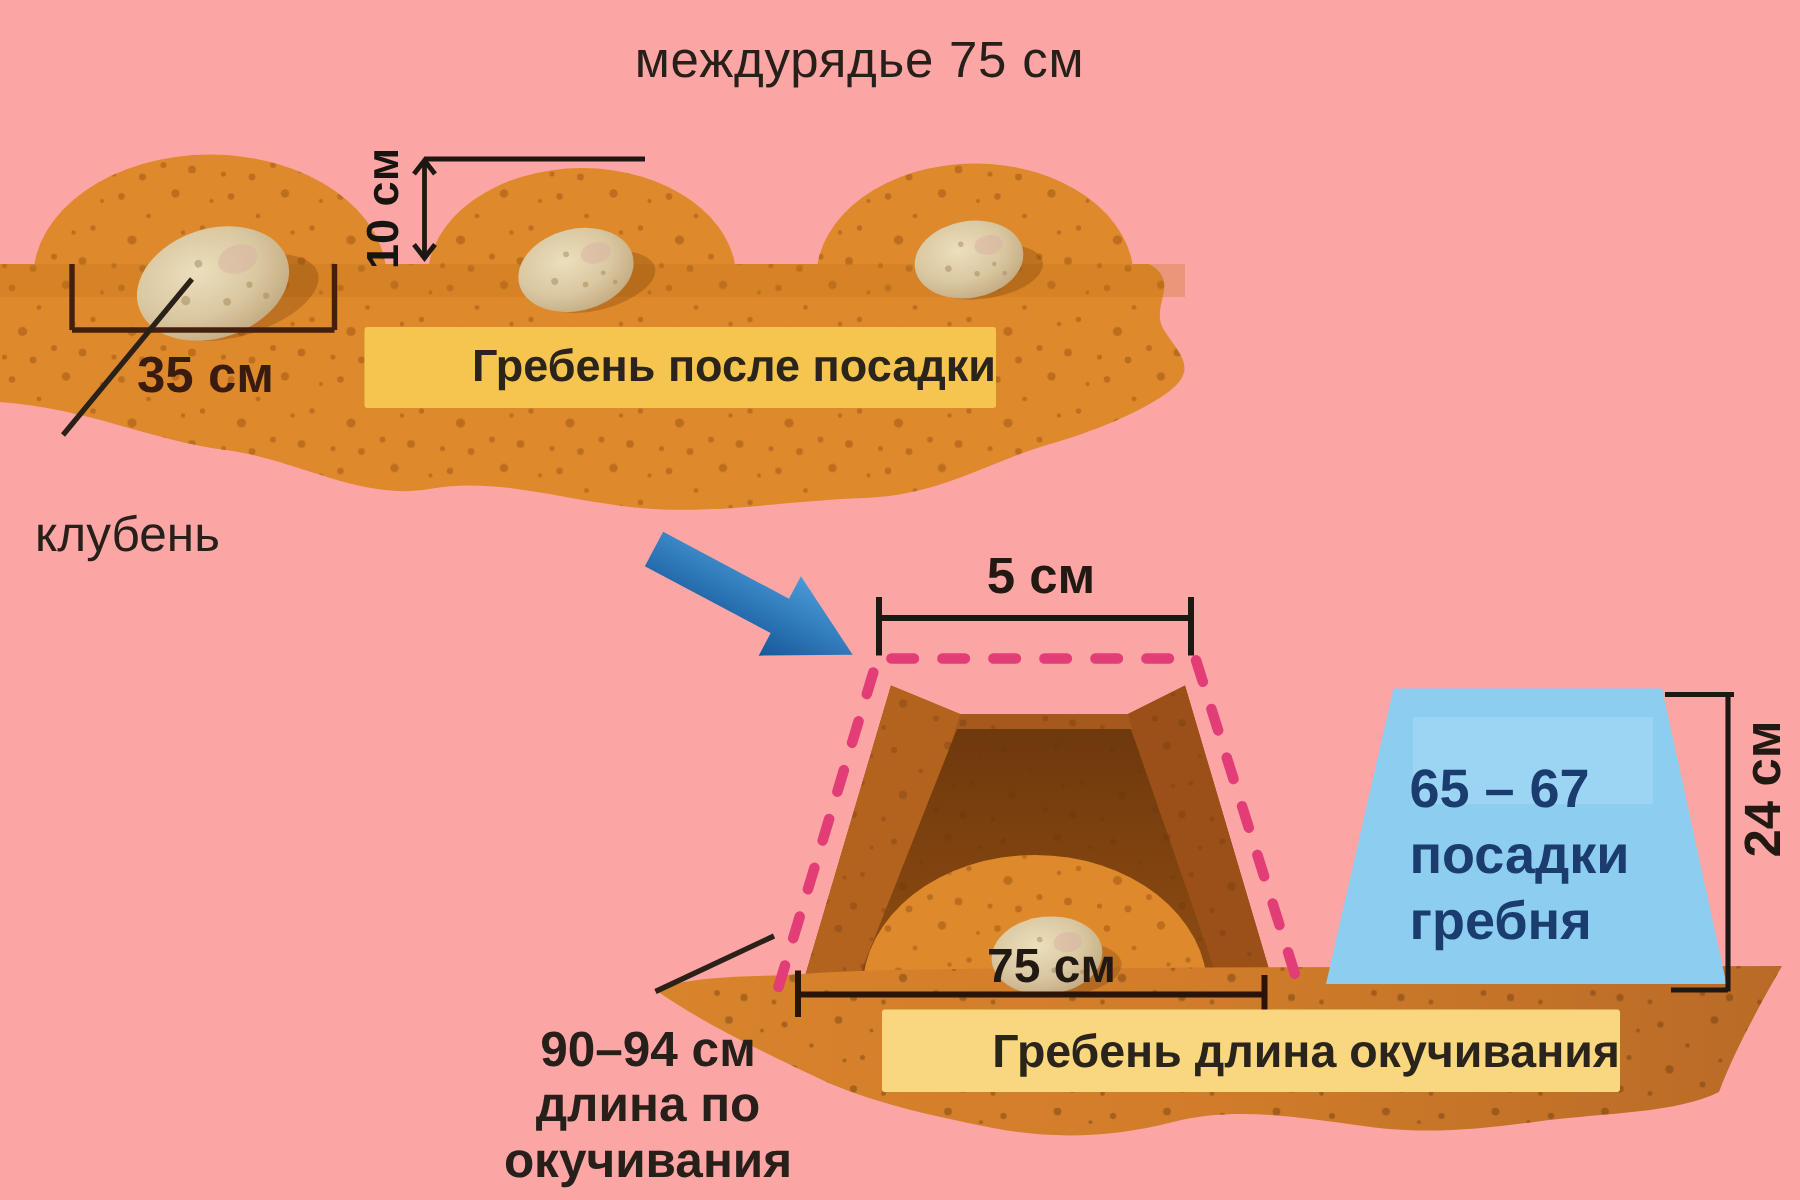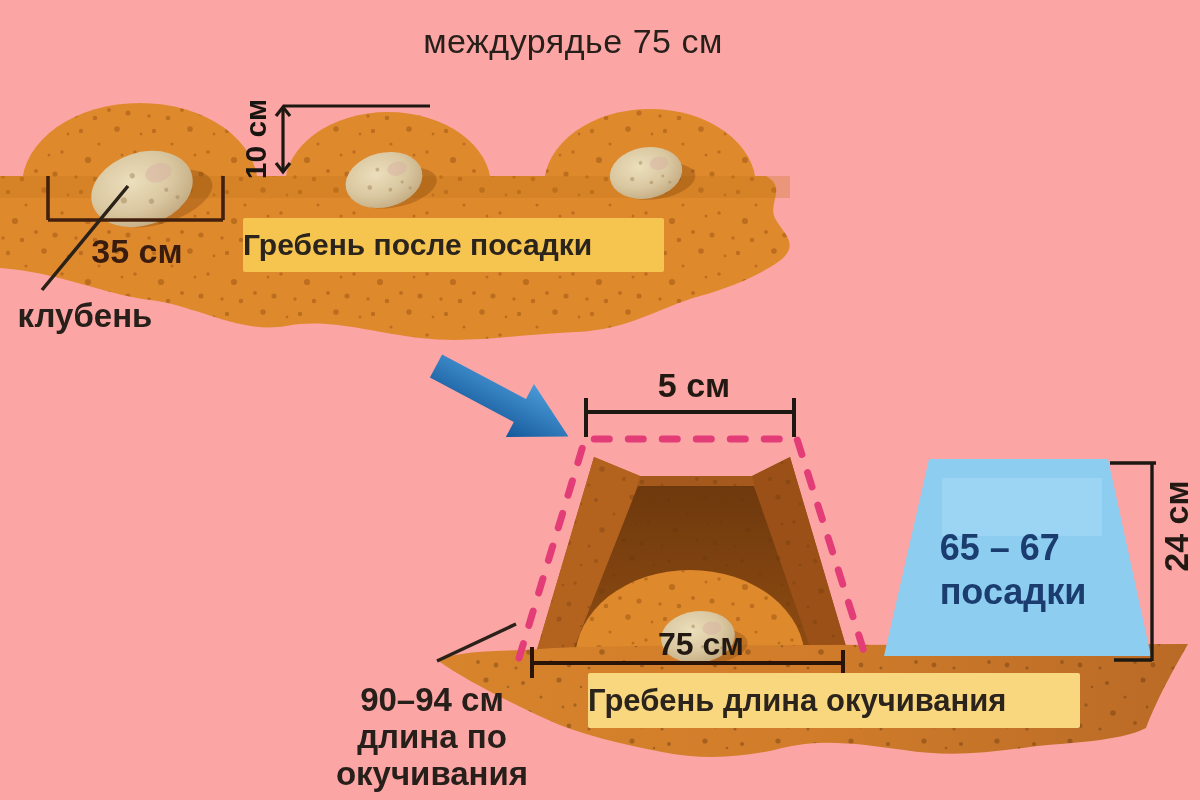--- a/index.html
+++ b/index.html
@@ -12,23 +12,23 @@
   .stage svg.diagram{position:absolute;left:0;top:0;}
   .lbl{
     position:absolute;white-space:nowrap;
     transform:translate(-50%,-50%);
     color:#27201a;
   }
   .lbl.rot{transform:translate(-50%,-50%) rotate(-90deg);}
   .title{font-size:34px;font-weight:500;letter-spacing:.5px;}
   .meas{font-size:34px;font-weight:700;color:#221a12;}
   .meas-sm{font-size:30px;font-weight:700;color:#181410;}
-  .plain{font-size:33px;font-weight:700;}
+  .plain{font-size:33px;font-weight:400;margin-top:40px;}
   .badge{
-    position:absolute;display:flex;align-items:center;justify-content:flex-start;
+    position:absolute;display:flex;align-items:center;justify-content:flex-end;
     font-weight:700;color:#2b241d;border-radius:2px;
   }
   .badge1{left:243px;top:218px;width:421px;height:54px;background:#f6c54f;font-size:30px;}
   .badge2{left:588px;top:673px;width:492px;height:55px;background:#f8d77e;font-size:31px;}
   .perimeter{
     position:absolute;left:432px;top:736px;transform:translate(-50%,-50%);
     text-align:center;font-size:33px;font-weight:700;line-height:37px;white-space:nowrap;
   }
   .area-block{
     position:absolute;left:1013px;top:570px;transform:translate(-50%,-50%);
@@ -259,17 +259,18 @@
 
   <div class="perimeter">
     <div>90–94 см</div>
     <div>длина по</div>
     <div>окучивания</div>
   </div>
 
   <div class="area-block">
     <div>65 – 67</div>
     <div>посадки</div>
+    <div>гребня</div>
   </div>
 
   <div class="lbl rot meas" style="left:1176px;top:526px;">24 см</div>
 
 </div>
 
 </body></html>

